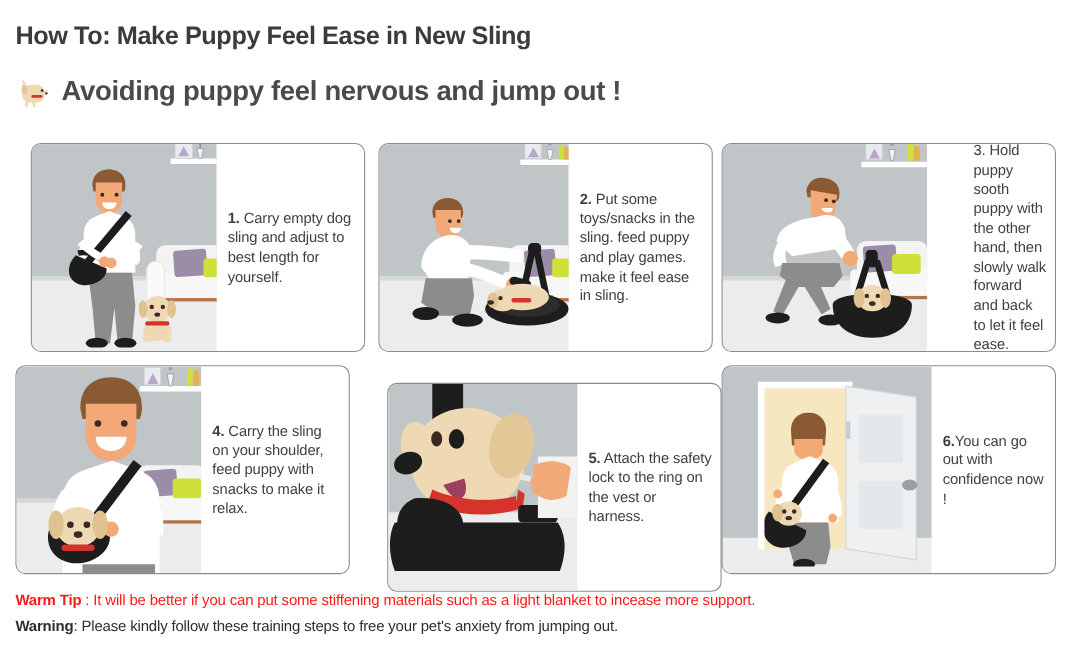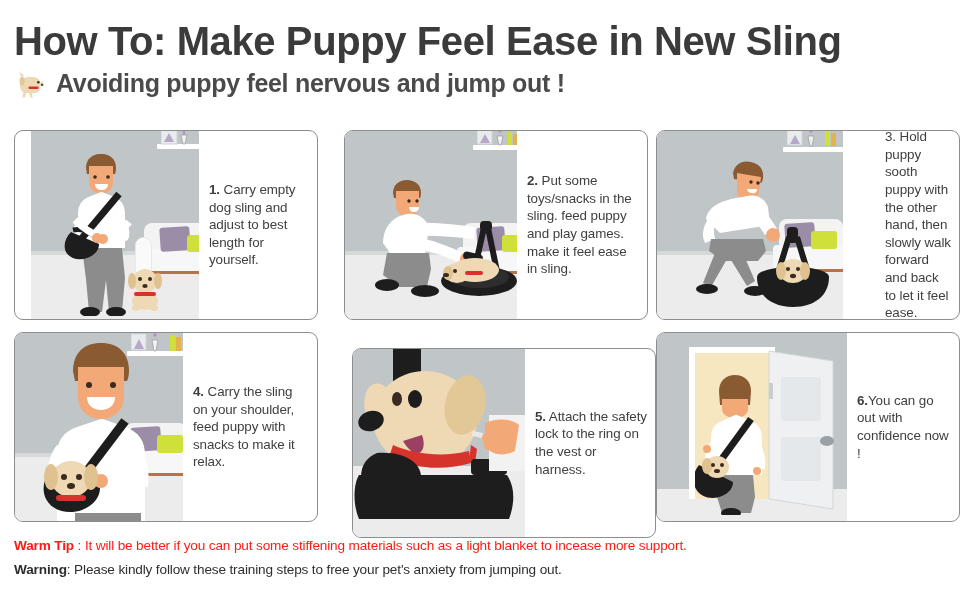--- a/index.html
+++ b/index.html
@@ -9,38 +9,38 @@
     background: #ffffff;
     font-family: "Liberation Sans", sans-serif;
     overflow: hidden;
   }
   #page { position: relative; width: 970px; height: 600px; background:#fff; }
 
   
   .header { position:absolute; left:0; top:0; width:970px; height:118px; }
   .title {
     position:absolute; left:14px; top:19px;
-    font-size:40px; font-weight:bold; color:#3b3b3b;
+    font-size:23px; font-weight:bold; color:#3b3b3b;
     letter-spacing:-0.4px; white-space:nowrap;
   }
   .subline { position:absolute; left:14px; top:66px; display:flex; align-items:center; gap:8px; }
   .sub-dog { width:34px; height:34px; display:block; }
   .subtitle {
     font-size:25px; font-weight:bold; color:#4a4a4a;
     letter-spacing:-0.3px; white-space:nowrap;
   }
 
   
   .grid { position:absolute; left:14px; top:130px; width:942px; height:392px; }
   .panel {
     position:absolute; width:304px; height:190px;
     border:1px solid #8d8d8d; border-radius:9px;
     background:#ffffff; overflow:hidden; display:flex;
   }
-  .panel.p1 { left:0;   top:0;padding-left:16px; }
+  .panel.p1 { left:14px;   top:0; }
   .panel.p2 { left:330px; top:0;align-items:center; }
   .panel.p3 { left:642px; top:0;gap:32px; }
   .panel.p4 { left:0;   top:202px; }
   .panel.p5 { left:338px; top:202px;margin-top:16px; }
   .panel.p6 { left:642px; top:202px; }
 
   .art { position:relative; height:100%; overflow:hidden; flex:0 0 auto; }
   .art.w168 { width:168px; }
   .art.w172 { width:172px; }
   .art.w186 { width:186px; }

